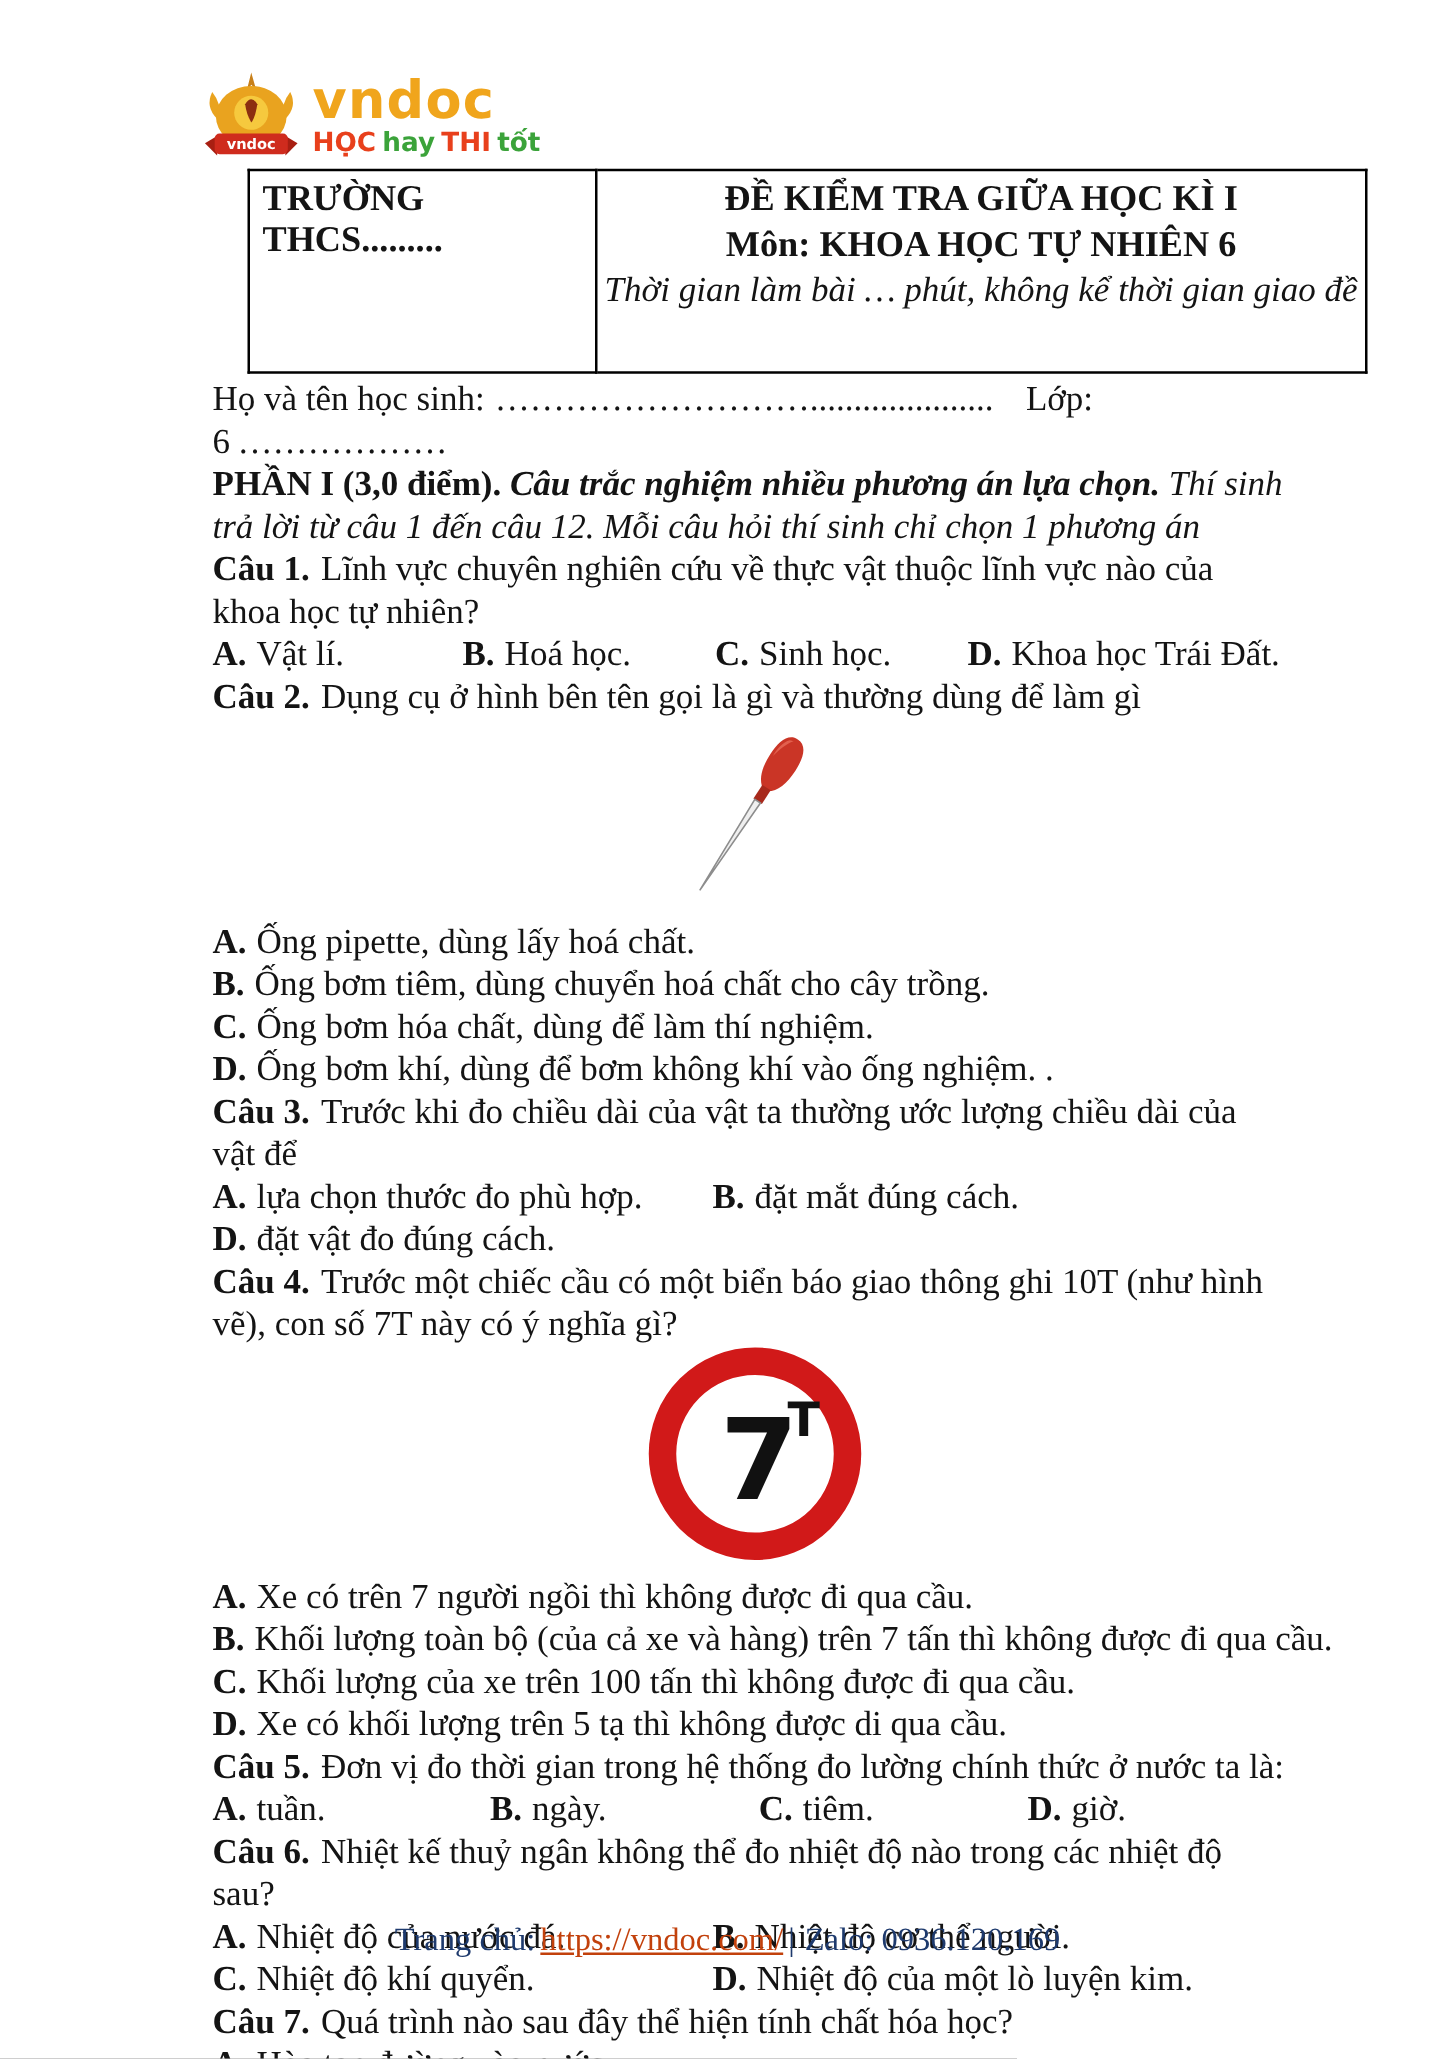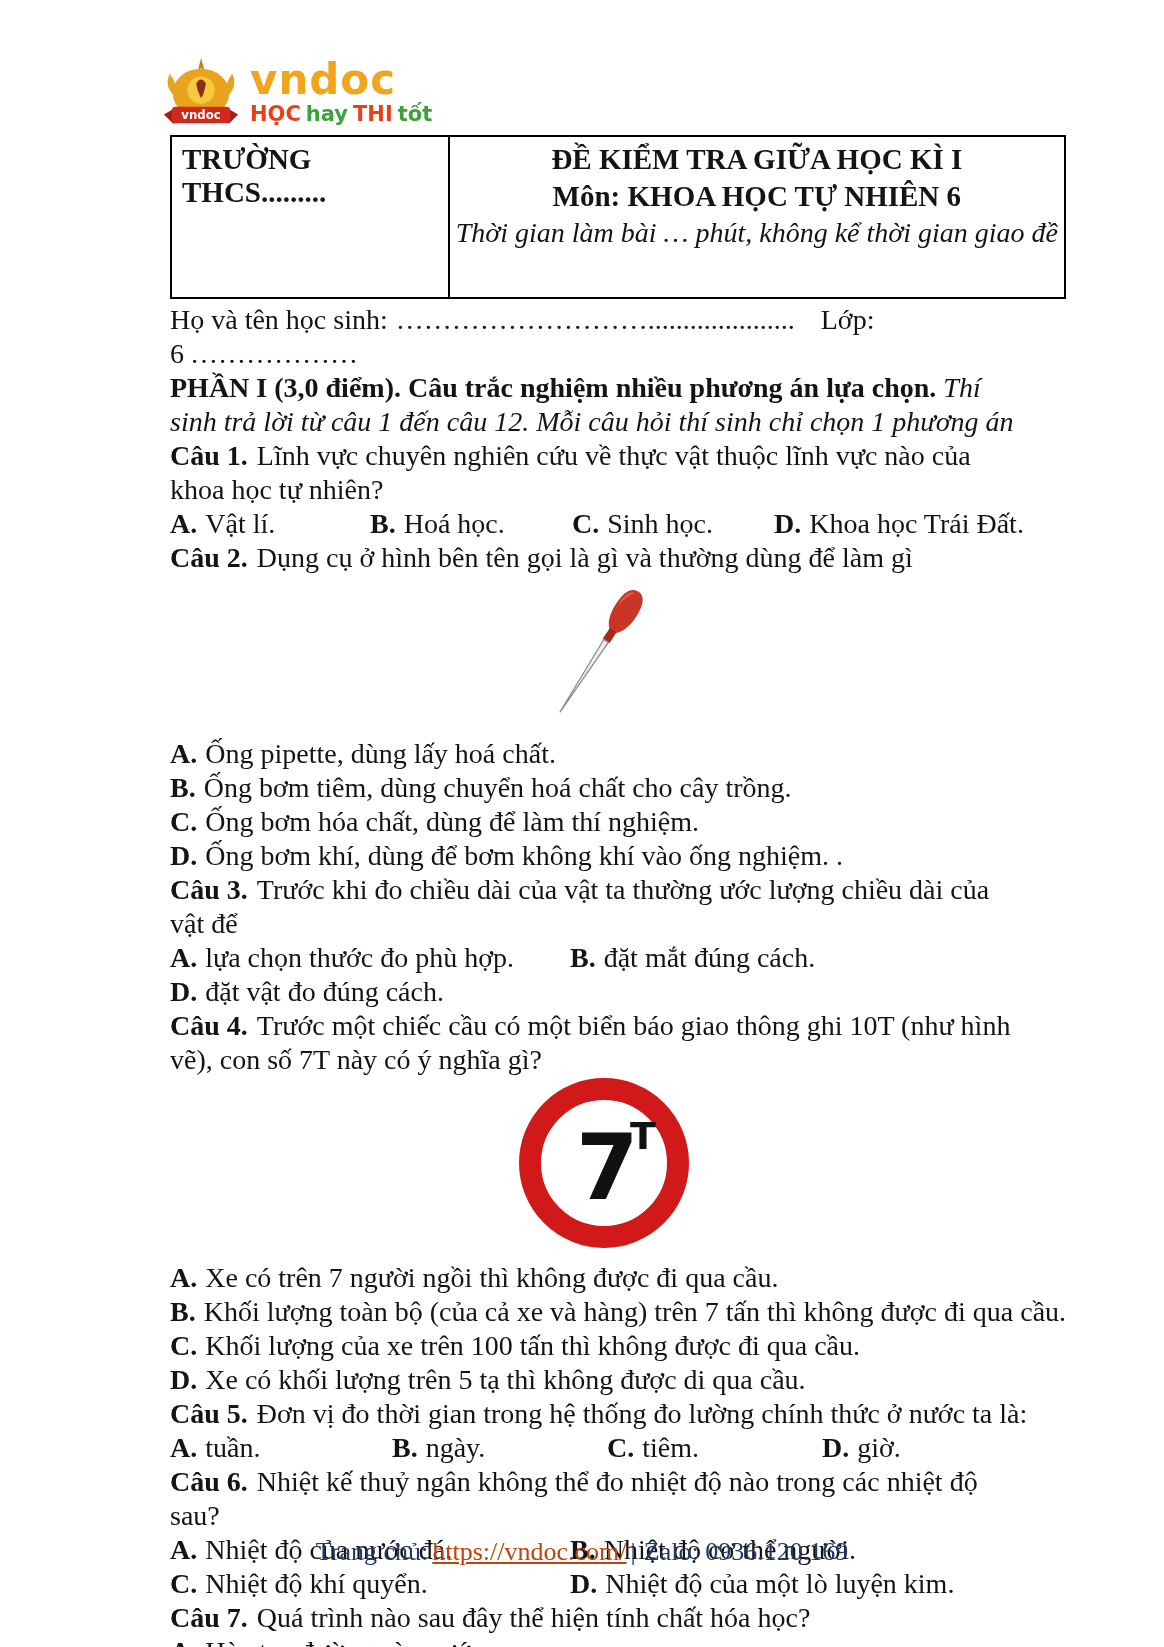--- a/index.html
+++ b/index.html
@@ -10,33 +10,33 @@
     font-size:28px;color:#141414;
   }
   
   .logo{position:absolute;top:56px;left:162px;display:flex;align-items:flex-start;gap:10px;}
   .logo-text{padding-top:4px;}
   .brand{font-family:"DejaVu Sans",sans-serif;font-weight:bold;font-size:42px;line-height:40px;letter-spacing:1px;}
   .tagline{font-family:"DejaVu Sans",sans-serif;font-weight:bold;font-size:21px;margin-top:2px;}
   .tagline span{margin-right:5px;}
   
   .content{position:absolute;top:135px;left:170px;width:896px;}
-  table.header-table{border-collapse:collapse;width:896px;}
+  table.header-table{border-collapse:collapse;width:896px;margin-left:28px;}
   table.header-table td{border:2px solid #000;vertical-align:top;height:148px;}
   .cell-school{width:290px;padding:6px 10px;font-weight:bold;font-size:29px;}
   .cell-title{text-align:center;padding:4px 6px;}
   .cell-title .t1{font-weight:bold;font-size:29px;line-height:36px;}
   .cell-title .t2{font-weight:bold;font-size:29px;line-height:38px;}
   .cell-title .t3{font-style:italic;line-height:36px;white-space:nowrap;}
   .body-text{width:860px;margin-top:4px;}
   .line{line-height:34px;}
   p.stem{margin:0;}
   .ql{margin-right:9px;}
   .b{font-weight:bold;}
-  .bi{font-weight:bold;margin-top:40px;}
+  .bi{font-weight:bold;font-style:italic;margin-top:40px;}
   .i{font-style:italic;}
   .student-line .nl{margin-right:8px;}
   .student-line .cl{margin-left:26px;margin-right:6px;}
   .opts{display:grid;}
   .g4a{grid-template-columns:200px 202px 202px 1fr;}
   .g4b{grid-template-columns:222px 215px 215px 1fr;}
   .g2{grid-template-columns:400px 1fr;}
   .opt b{margin-right:8px;}
   .stack .opt{display:block;white-space:nowrap;line-height:34px;}
   .fig{position:relative;}

